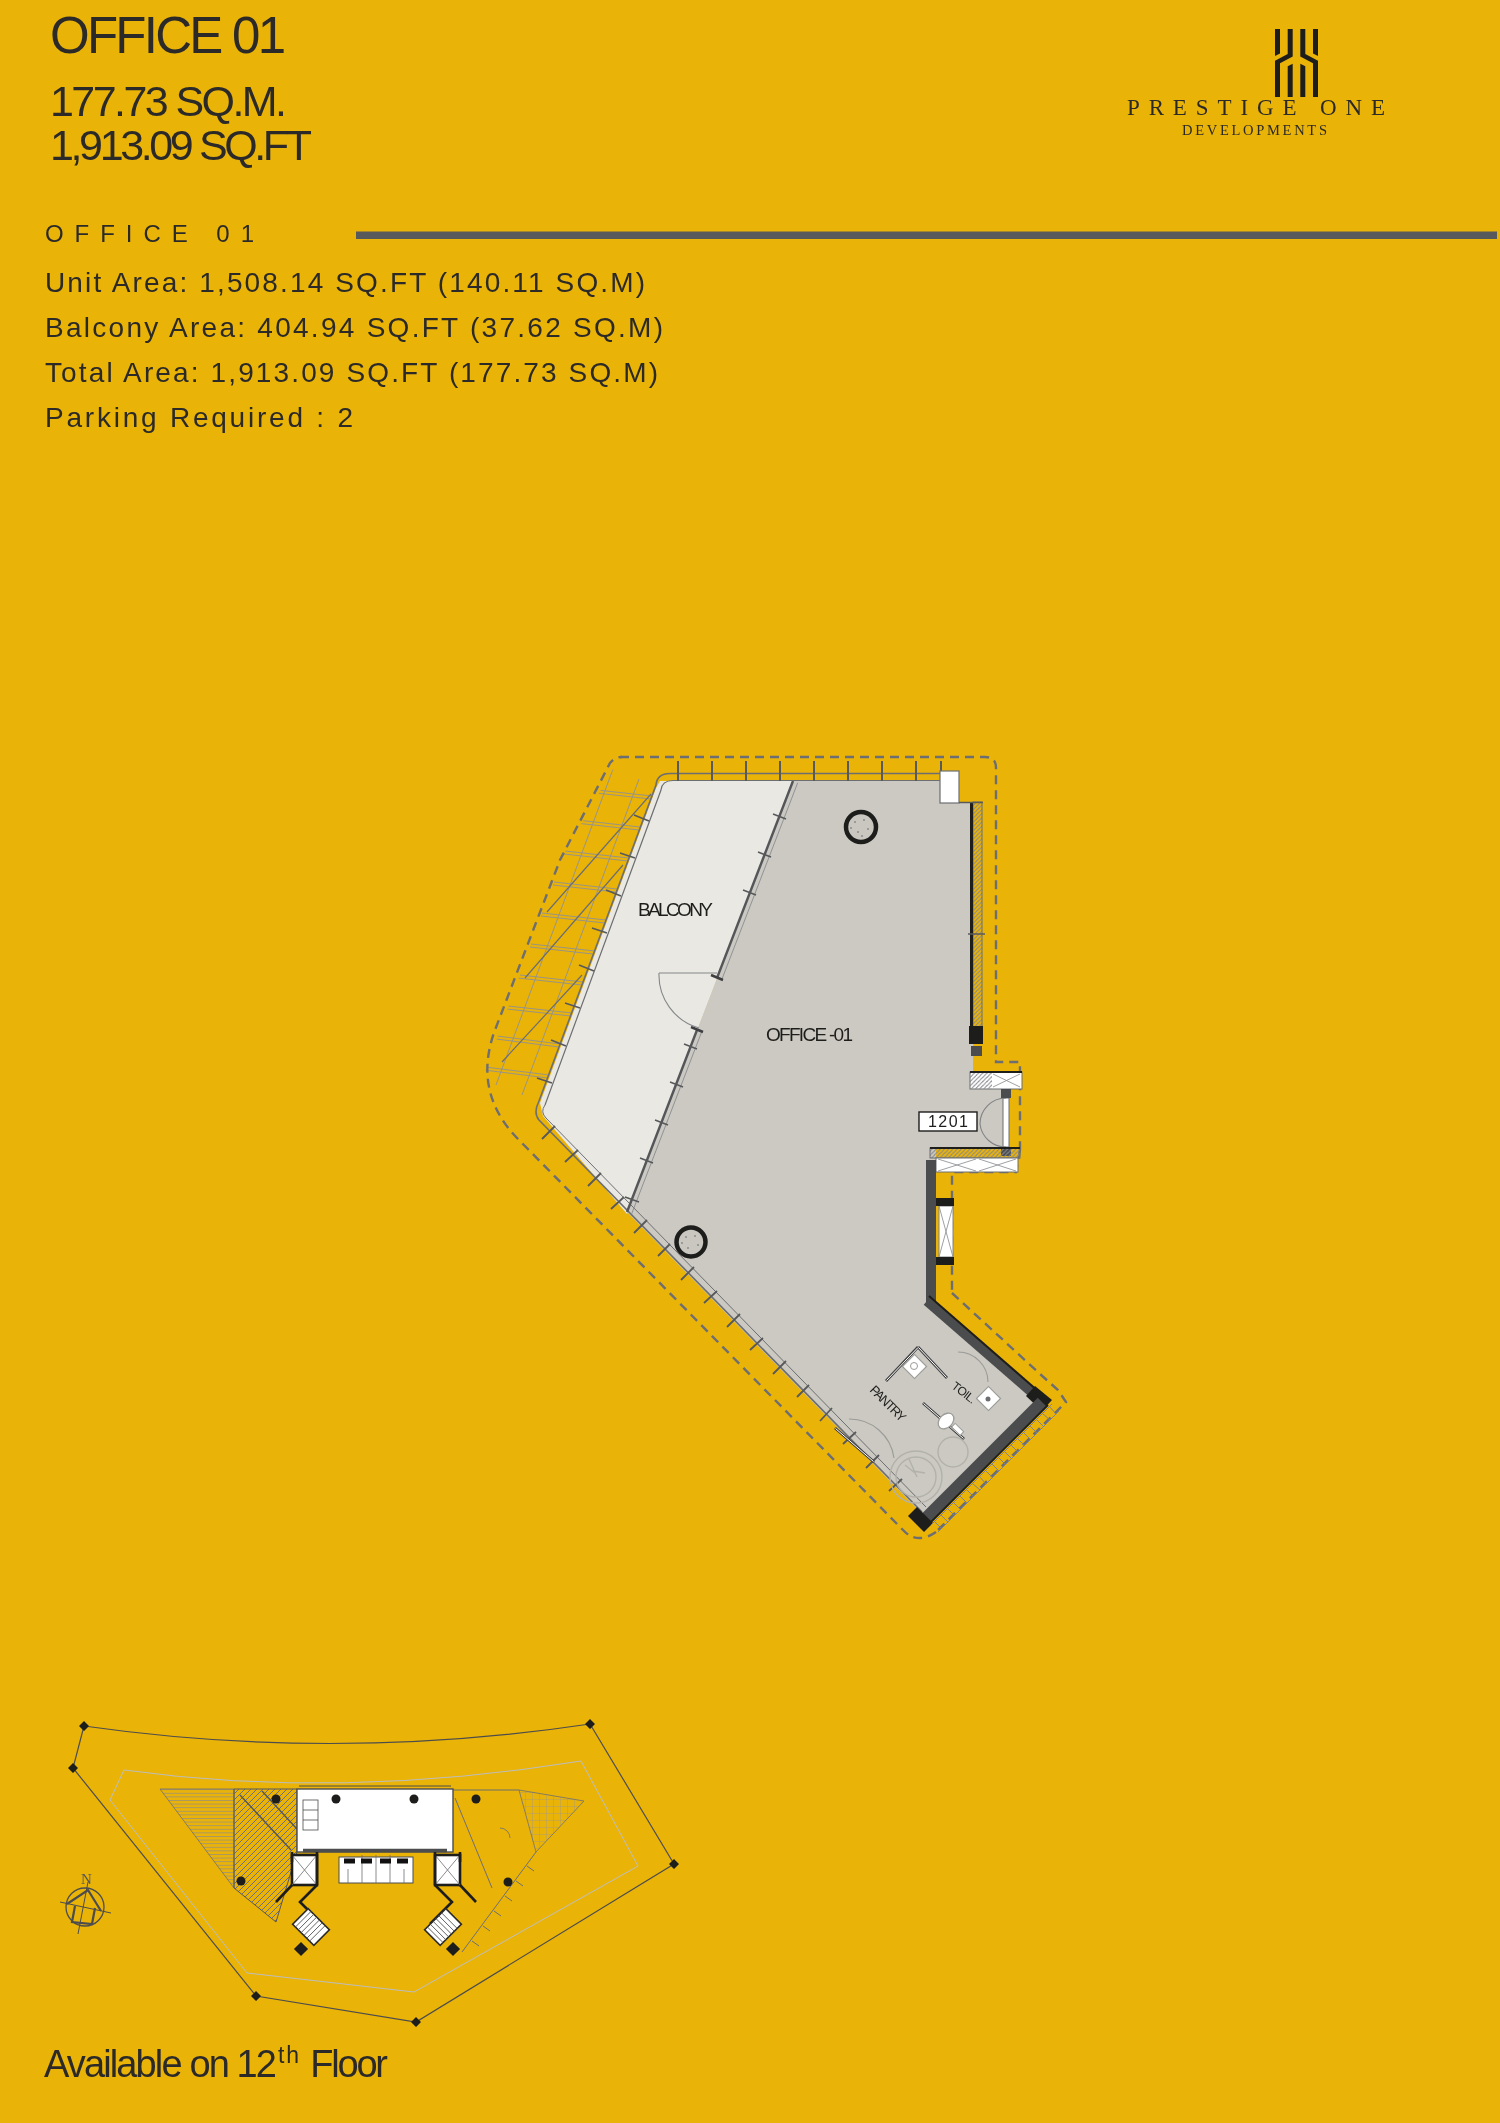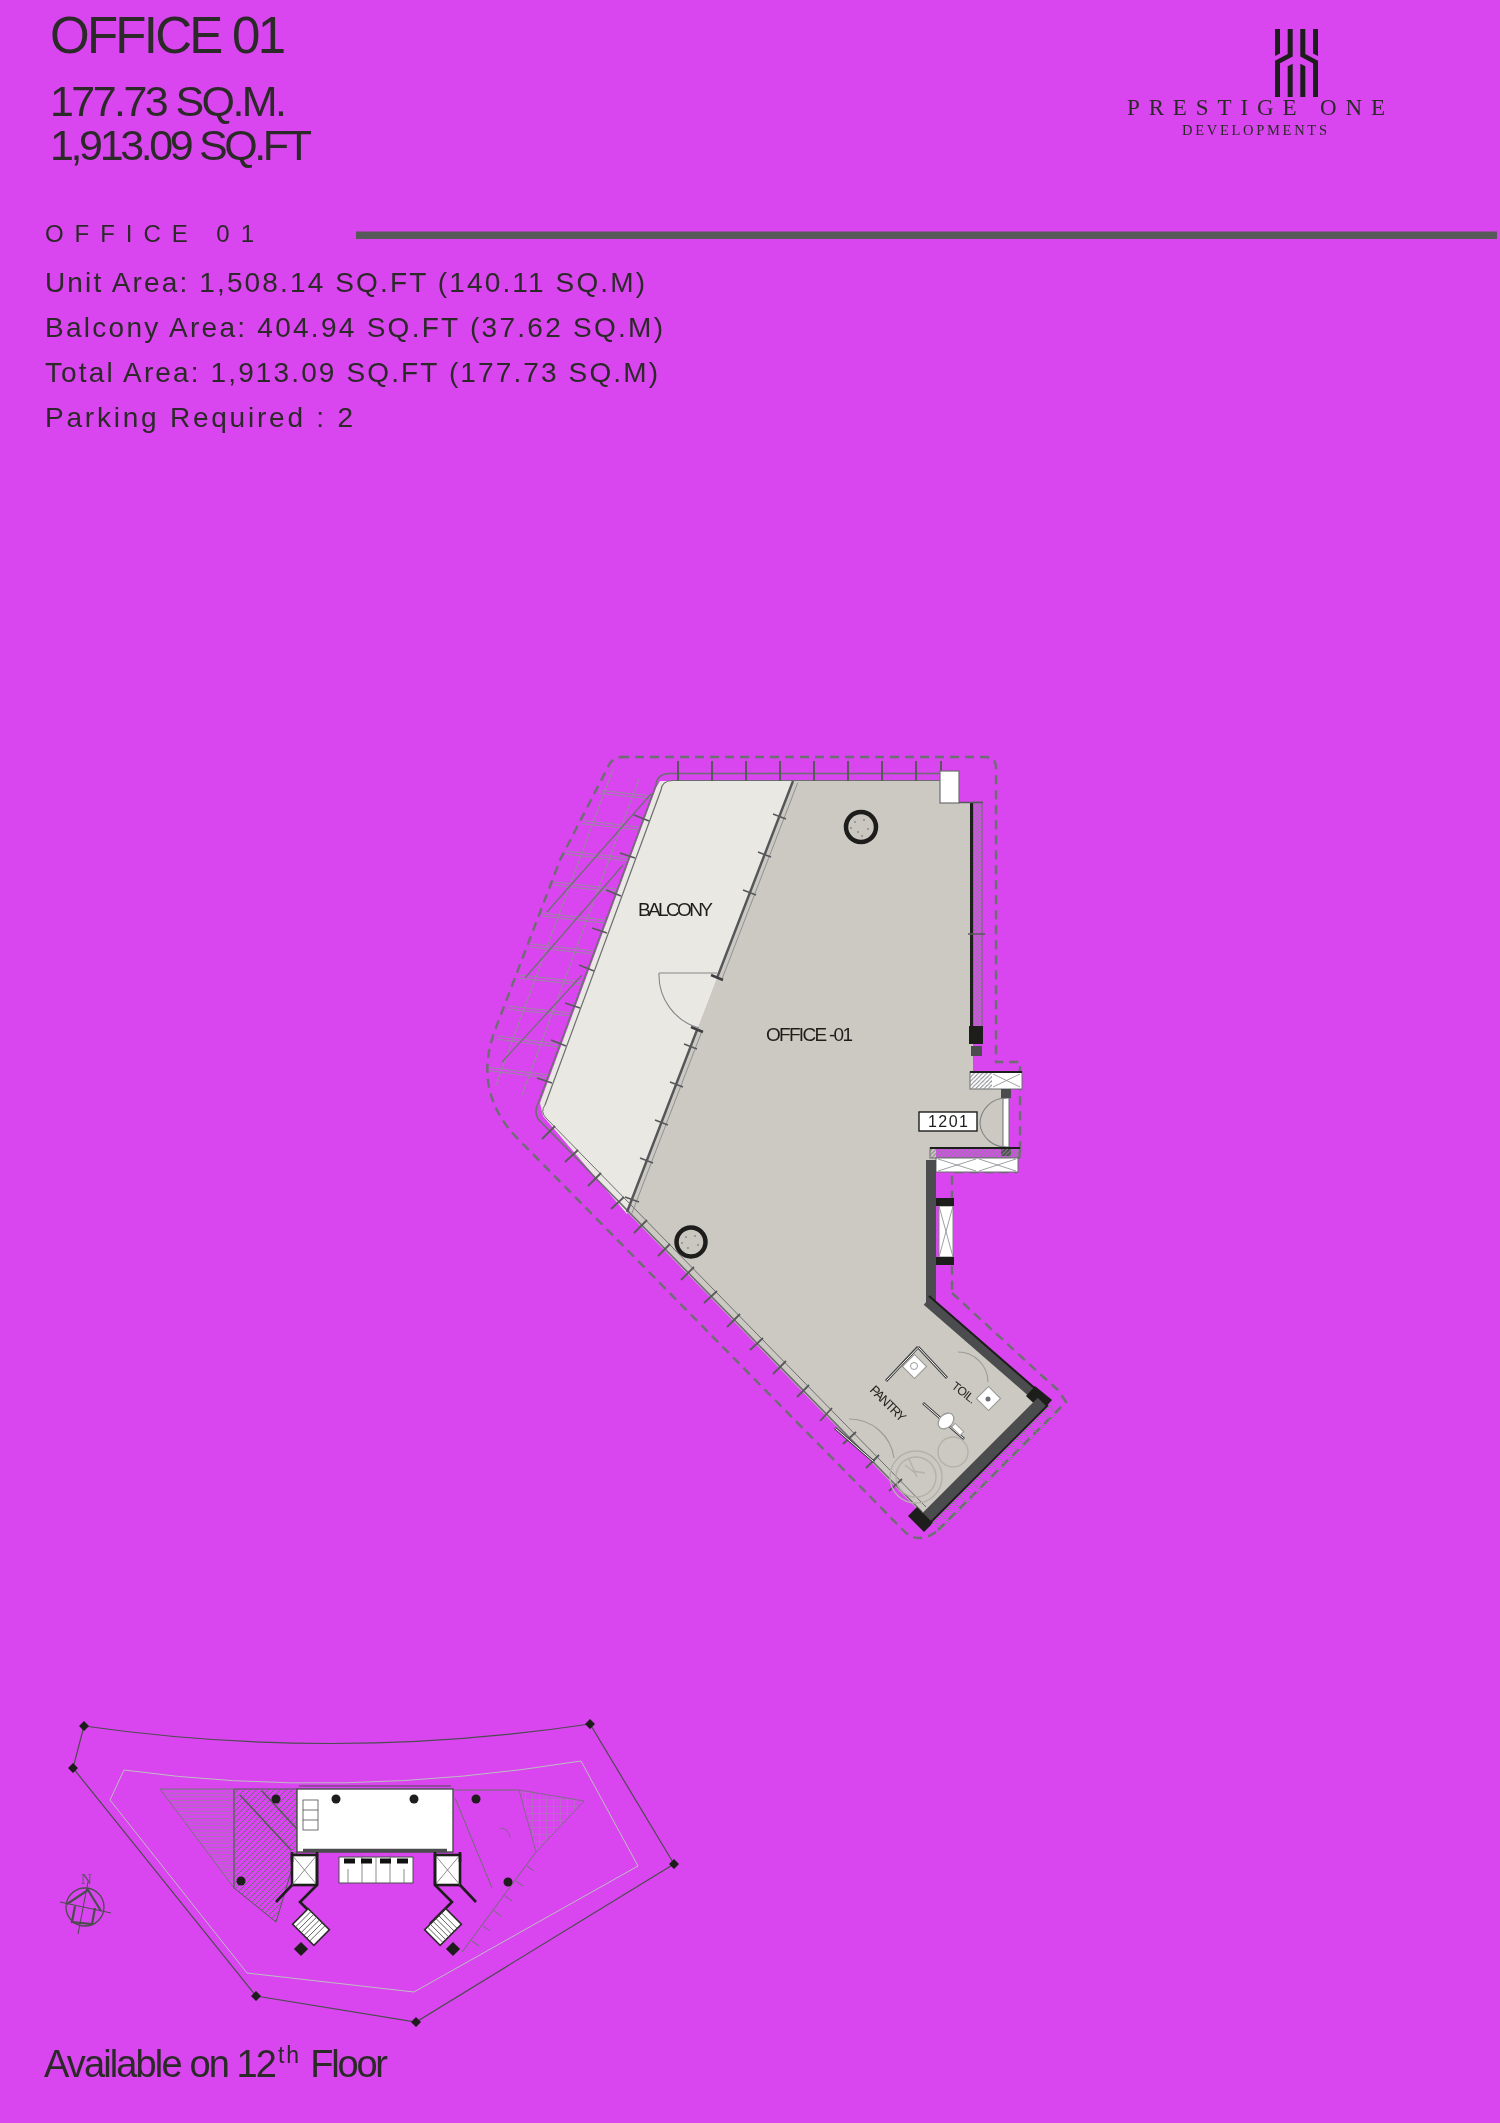--- a/index.html
+++ b/index.html
@@ -1,16 +1,16 @@
 <!DOCTYPE html>
 <html><head>
 <meta charset="utf-8">
 <style>
   html,body{margin:0;padding:0;background:#ffffff;}
-  #page{position:relative;width:1500px;height:2123px;background:#d946ef;overflow:hidden;
+  #page{position:relative;width:1500px;height:2123px;background:#eab308;overflow:hidden;
         font-family:"Liberation Sans", sans-serif;}
   svg{position:absolute;left:0;top:0;}
   text{font-family:"Liberation Sans", sans-serif;}
   .serif{font-family:"Liberation Serif", serif;}
 </style>
 </head>
 <body>
 <div id="page">
 <svg width="1500" height="2123" viewBox="0 0 1500 2123">
 <defs>

